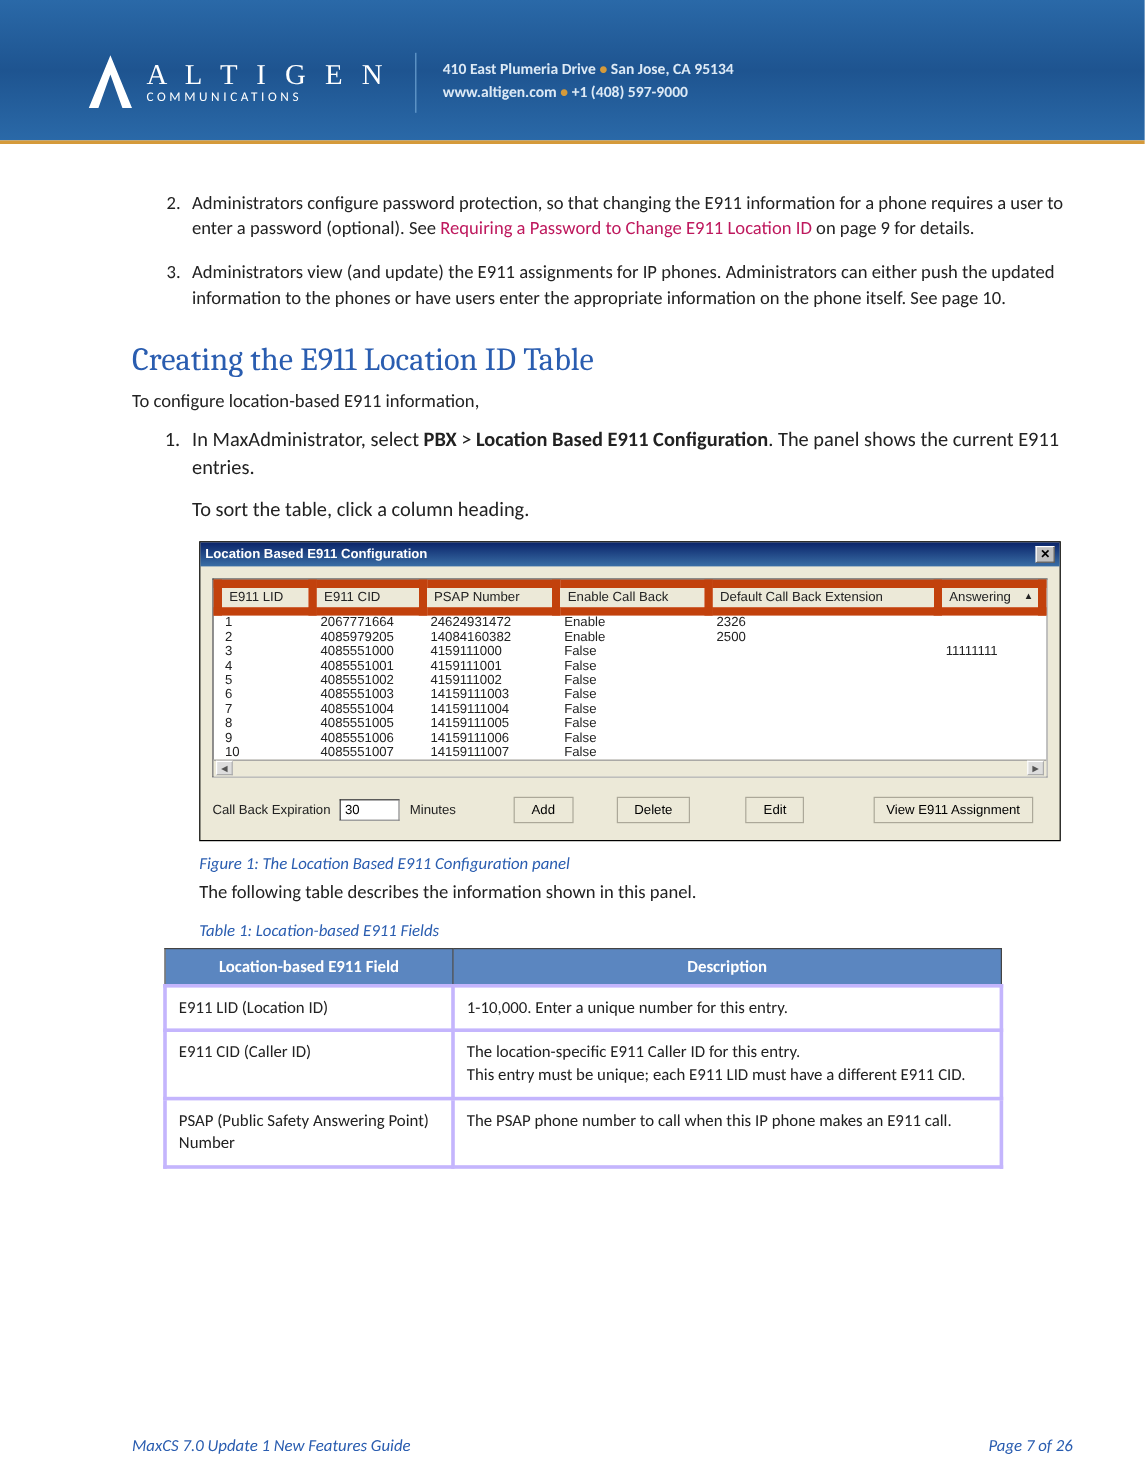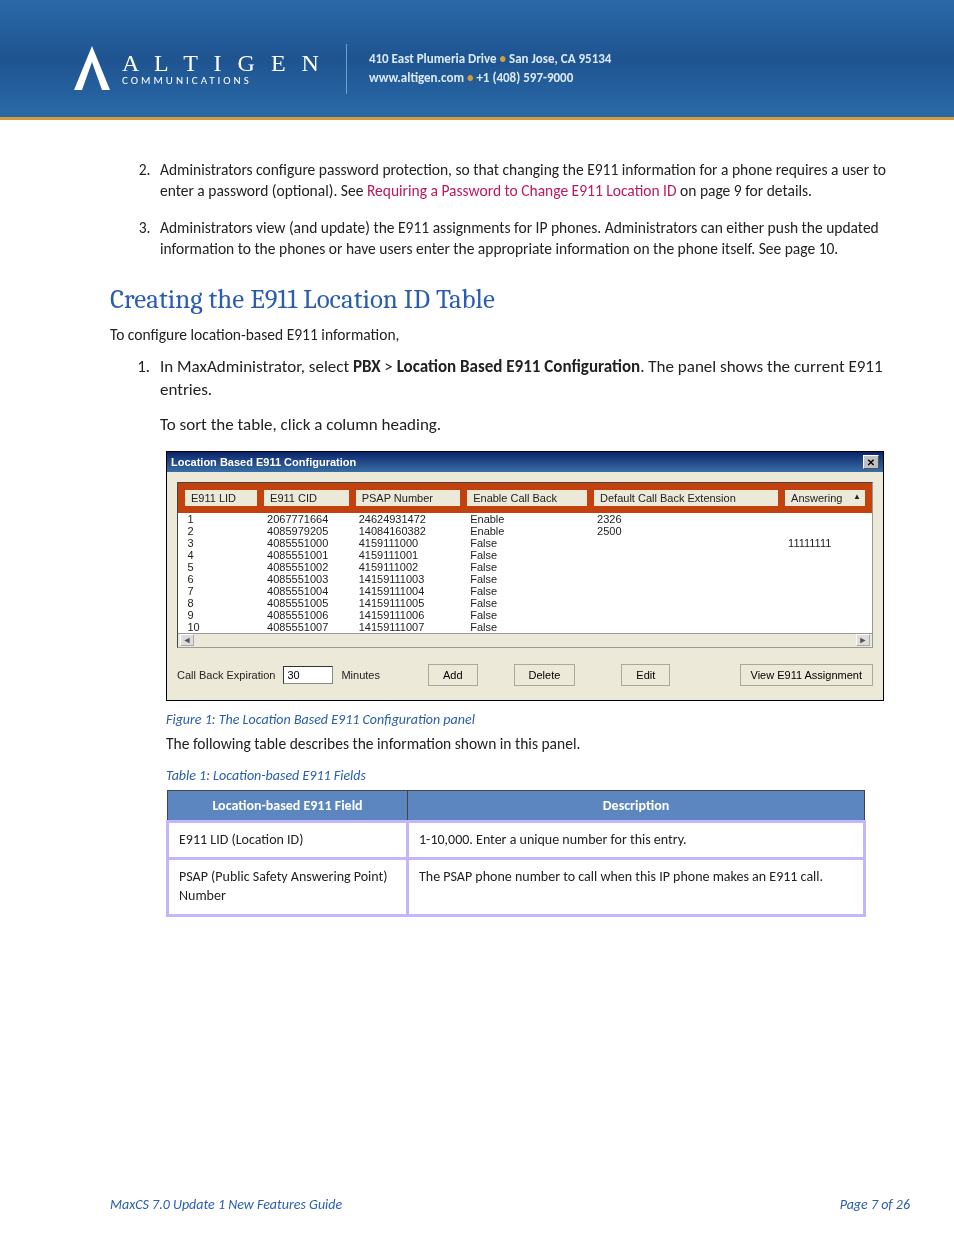--- a/index.html
+++ b/index.html
@@ -25,30 +25,30 @@
   .screenshot { margin: 6px 0 6px 56px; border: 1px solid #000; background: #ece9d8; width: 718px; font-family: Tahoma, sans-serif; font-size: 11px; }
   .titlebar { background: linear-gradient(180deg, #0a246a 0%, #3a6ea5 100%); color: #fff; height: 20px; display: flex; align-items: center; justify-content: space-between; padding: 0 4px; font-weight: bold; font-size: 11px; }
   .titlebar .xbtn { width: 16px; height: 14px; background: #c0c0c0; color: #000; font-size: 10px; text-align: center; line-height: 13px; border: 1px solid #fff; border-right-color: #555; border-bottom-color: #555; }
   .grid-wrap { margin: 10px; background: #fff; border: 1px inset #999; }
   table.grid { width: 100%; border-collapse: collapse; font-size: 11px; }
   table.grid th { background: #ece9d8; border: 7px solid #c2410c; padding: 2px 6px; text-align: left; font-weight: normal; position: relative; }
   table.grid th.sorted::after { content: "▲"; font-size: 8px; position: absolute; right: 4px; }
   table.grid td { padding: 0px 6px; border-right: 1px solid transparent; white-space: nowrap; }
   .hscroll { height: 14px; background: #ece9d8; border-top: 1px solid #999; display: flex; justify-content: space-between; align-items: center; padding: 0 2px; font-size: 9px; color: #555; }
   .hscroll .arrow { width: 14px; height: 12px; background: #ddd; border: 1px outset #fff; text-align: center; line-height: 10px; }
-  .toolbar { padding: 6px 10px 14px 10px; display: flex; align-items: center; gap: 8px; }
+  .toolbar { padding: 6px 22px 14px 10px; display: flex; align-items: center; gap: 8px; }
   .tb-input { width: 50px; height: 18px; border: 1px inset #888; background: #fff; font-size: 11px; padding: 0 3px; }
   .tb-btn { height: 22px; background: #ece9d8; border: 1px solid #aca899; font-size: 11px; padding: 0 14px; font-family: Tahoma, sans-serif; }
   .tb-btn.wide { padding: 0 10px; }
   .caption { color: #2a5db0; font-style: italic; font-size: 14px; margin: 10px 0 6px 56px; }
   .after-fig { font-size: 15.5px; margin: 6px 0 14px 56px; }
-  table.desc { border-collapse: collapse; width: 700px; margin-left: 56px; font-size: 14px; }
+  table.desc { border-collapse: collapse; width: 700px; margin-left: 26px; font-size: 14px; }
   table.desc th { background: #5b86c0; color: #fff; font-weight: bold; padding: 6px 10px; border: 1px solid #444; text-align: center; }
   table.desc td { border: 3px solid #c4b5fd; padding: 8px 10px; vertical-align: top; line-height: 1.35; }
-  .footer { position: absolute; bottom: 22px; left: 110px; right: 44px; display: flex; justify-content: space-between; color: #2a5db0; font-style: italic; font-size: 14px; }
+  .footer { position: absolute; bottom: 22px; left: 110px; right: 60px; display: flex; justify-content: space-between; color: #2a5db0; font-style: italic; font-size: 14px; }
 </style>
 </head>
 <body>
 
 <div class="header-band">
   <div class="logo-block">
     <svg class="logo-mark" viewBox="0 0 40 50">
         <path d="M20 2 L38 46 L30 46 L20 18 L10 46 L2 46 Z" fill="#fff"></path>
       </svg>
     <div class="logo-text">
@@ -211,20 +211,24 @@
       <th style="width:240px">Location-based E911 Field</th>
       <th>Description</th>
     </tr>
       </thead>
     <tbody id="desc-body">
         <tr>
           <td>E911 LID (Location ID)</td>
           <td>1-10,000. Enter a unique number for this entry.</td>
         </tr>
         <tr>
+          <td>E911 CID (Caller ID)</td>
+          <td>The location-specific E911 Caller ID for this entry.<br>This entry must be unique; each E911 LID must have a different E911 CID.</td>
+        </tr>
+        <tr>
           <td>PSAP (Public Safety Answering Point) Number</td>
           <td>The PSAP phone number to call when this IP phone makes an E911 call.</td>
         </tr>
       </tbody>
   </table>
 
 </div>
 
 <div class="footer">
   <span>MaxCS 7.0 Update 1 New Features Guide</span>

